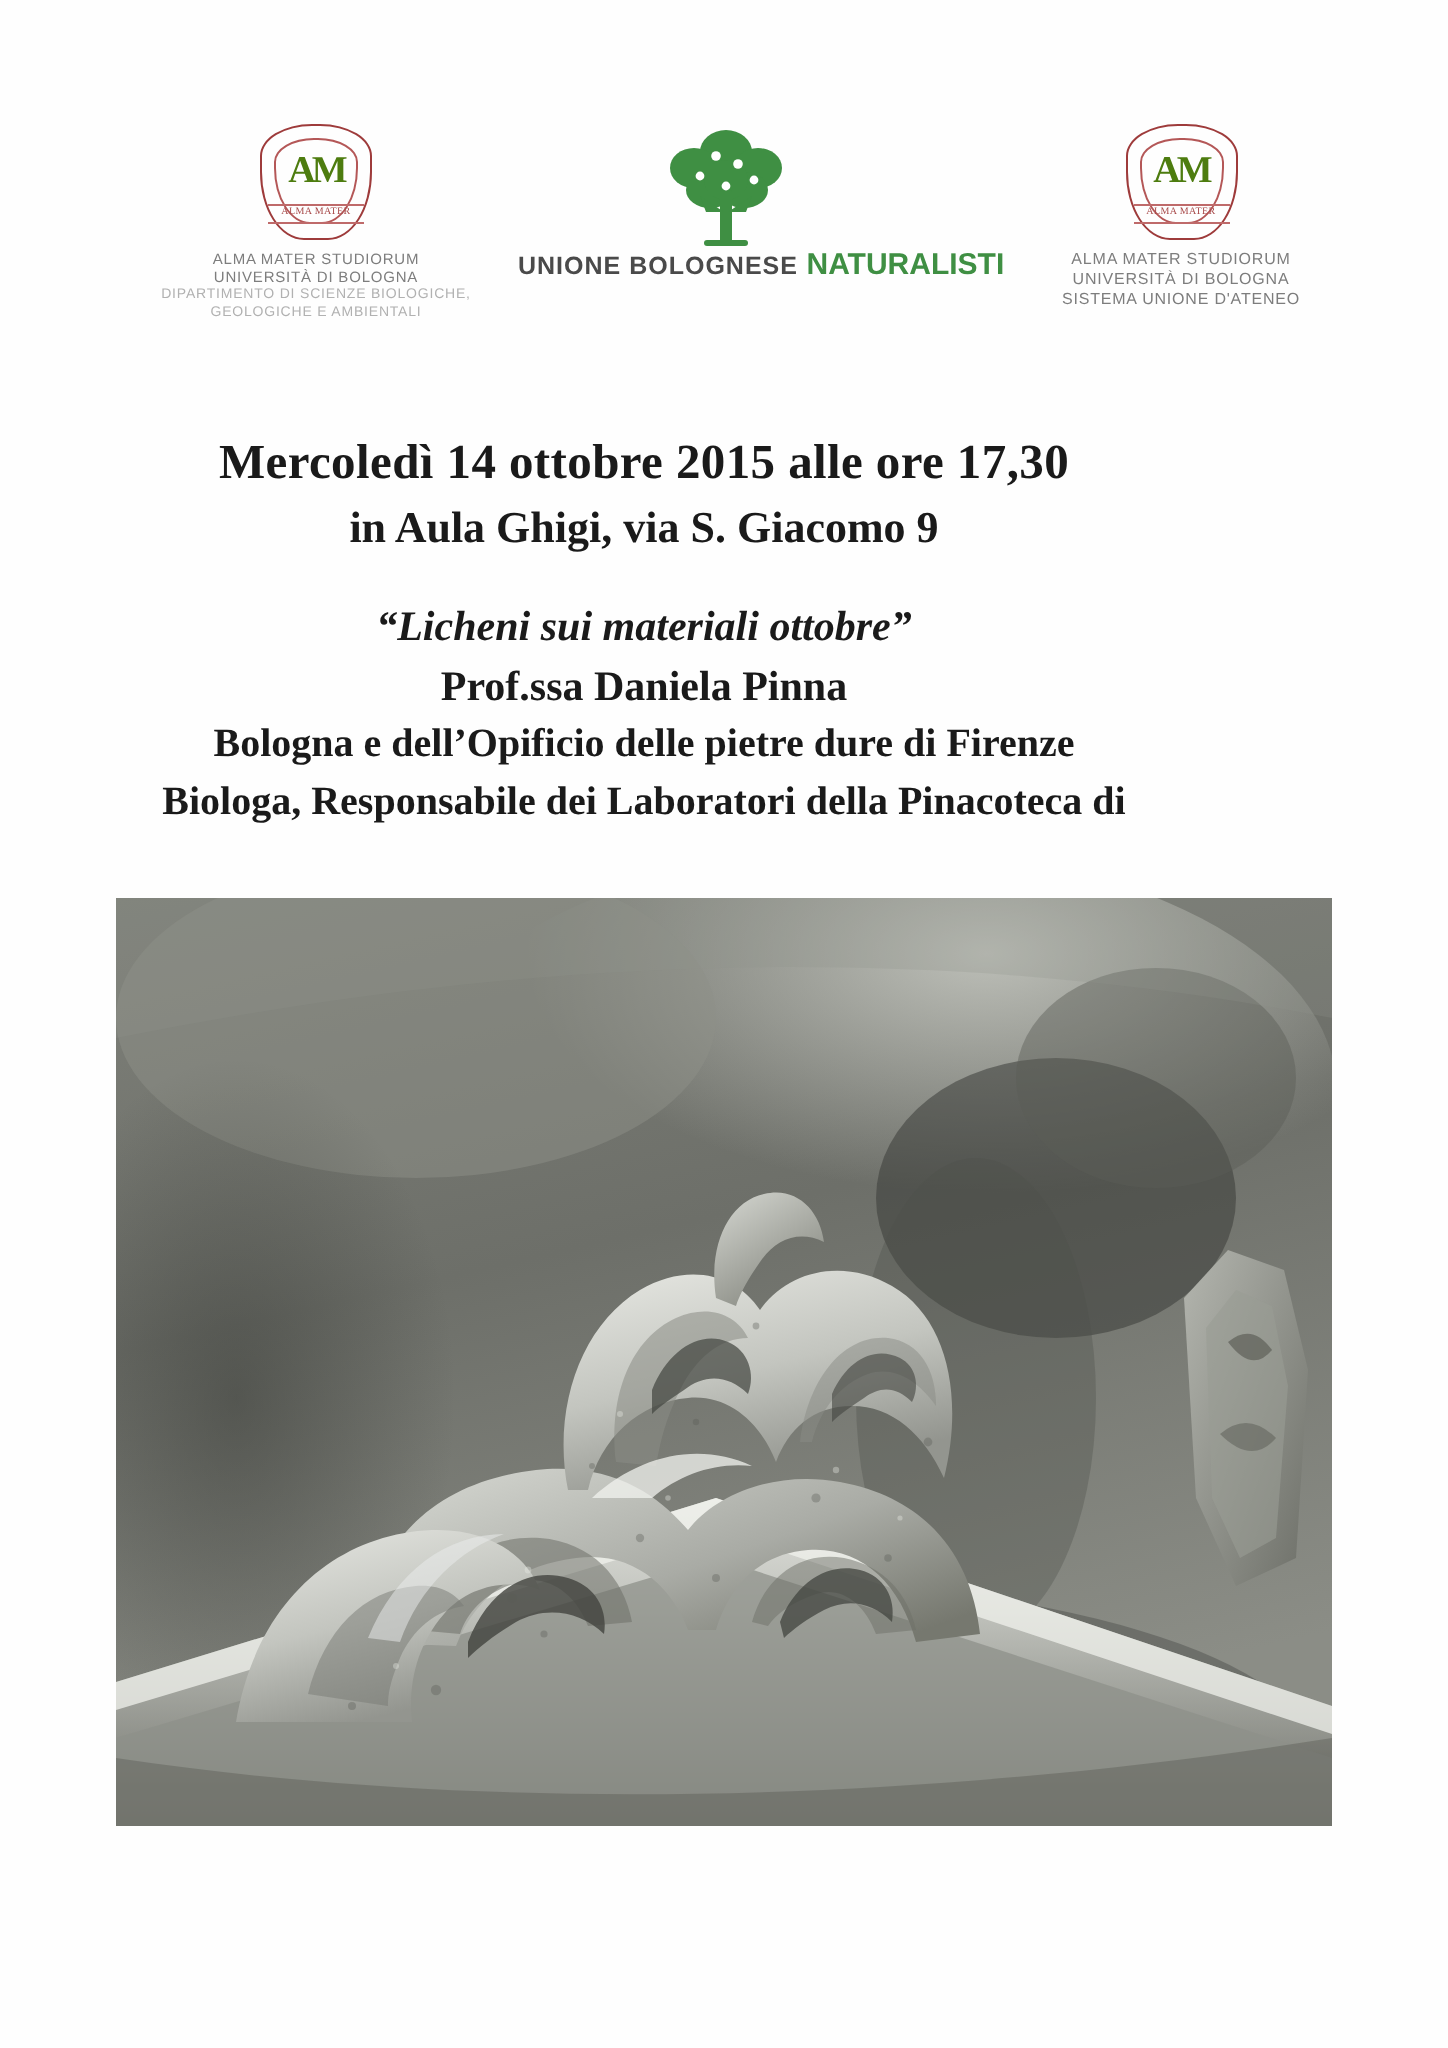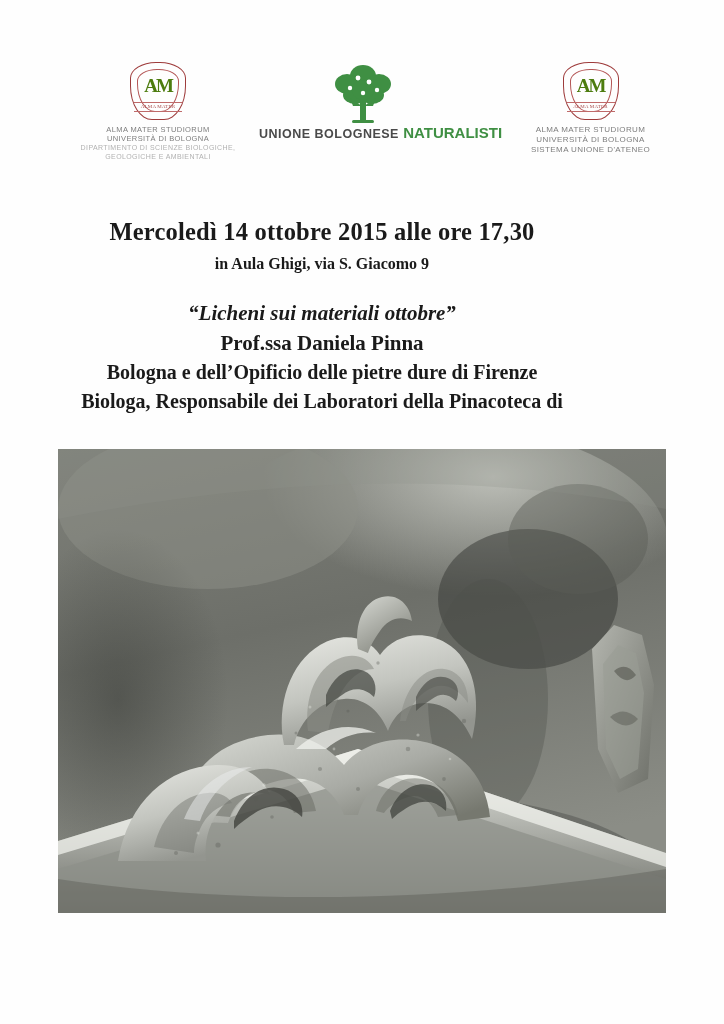--- a/index.html
+++ b/index.html
@@ -130,21 +130,21 @@
     width: 644px;
     text-align: center;
   }
   .line-when {
     font-size: 24.5px;
     font-weight: 700;
     line-height: 33px;
     letter-spacing: .2px;
   }
   .line-where {
-    font-size: 16px;
+    font-size: 22px;
     font-weight: 700;
     line-height: 31px;
   }
   .line-title {
     margin-top: 20px;
     font-size: 21px;
     font-style: italic;
     font-weight: 700;
     line-height: 29px;
   }

